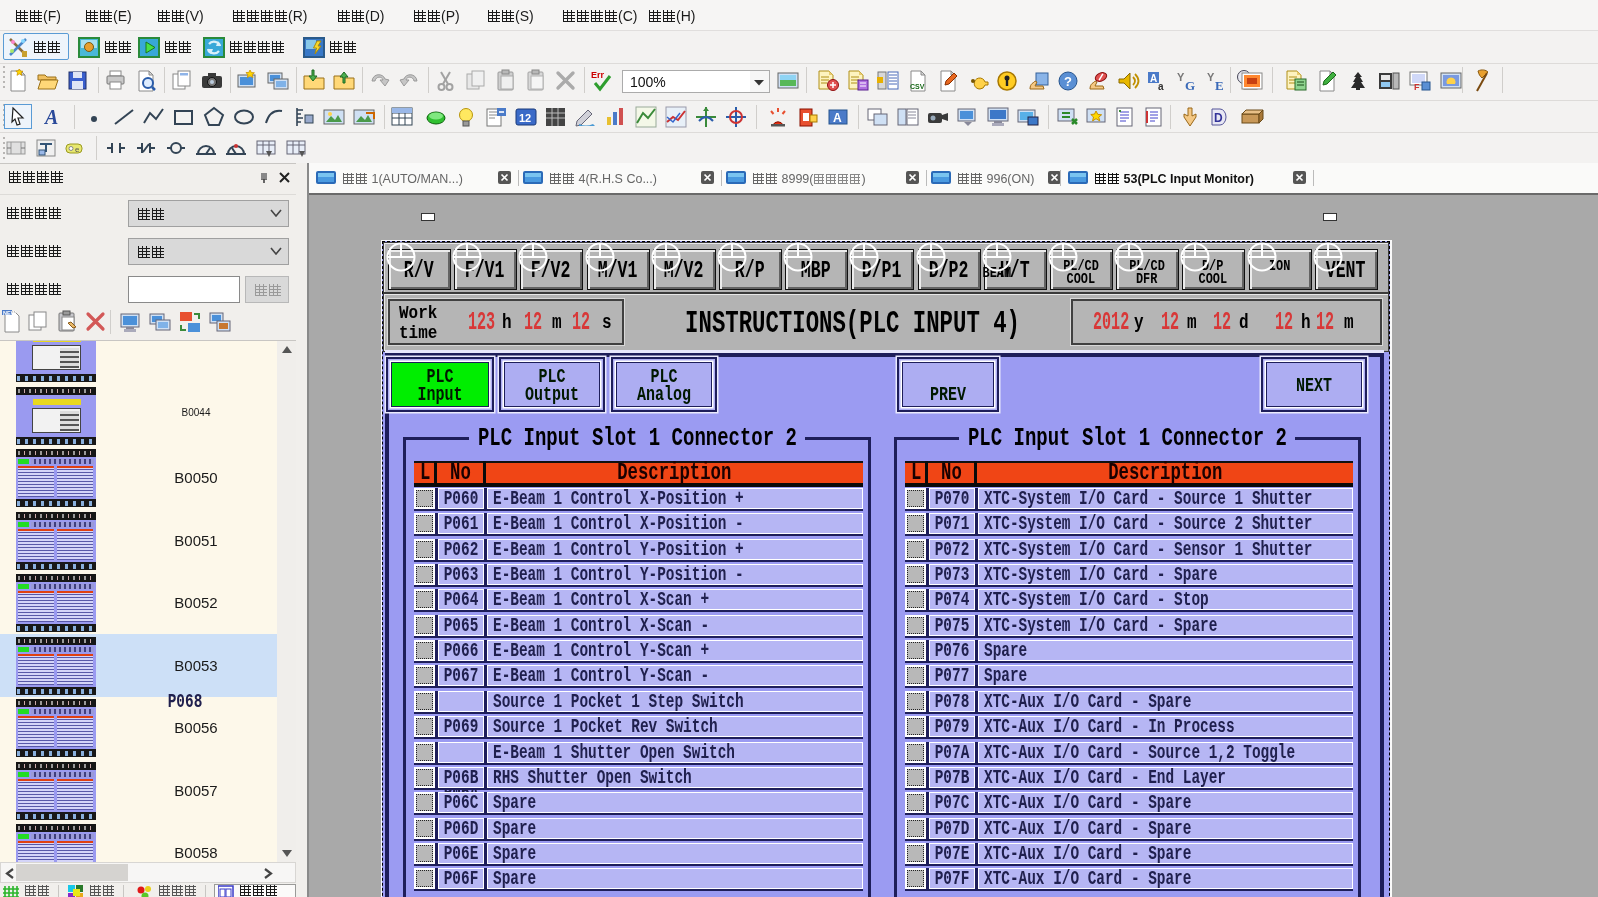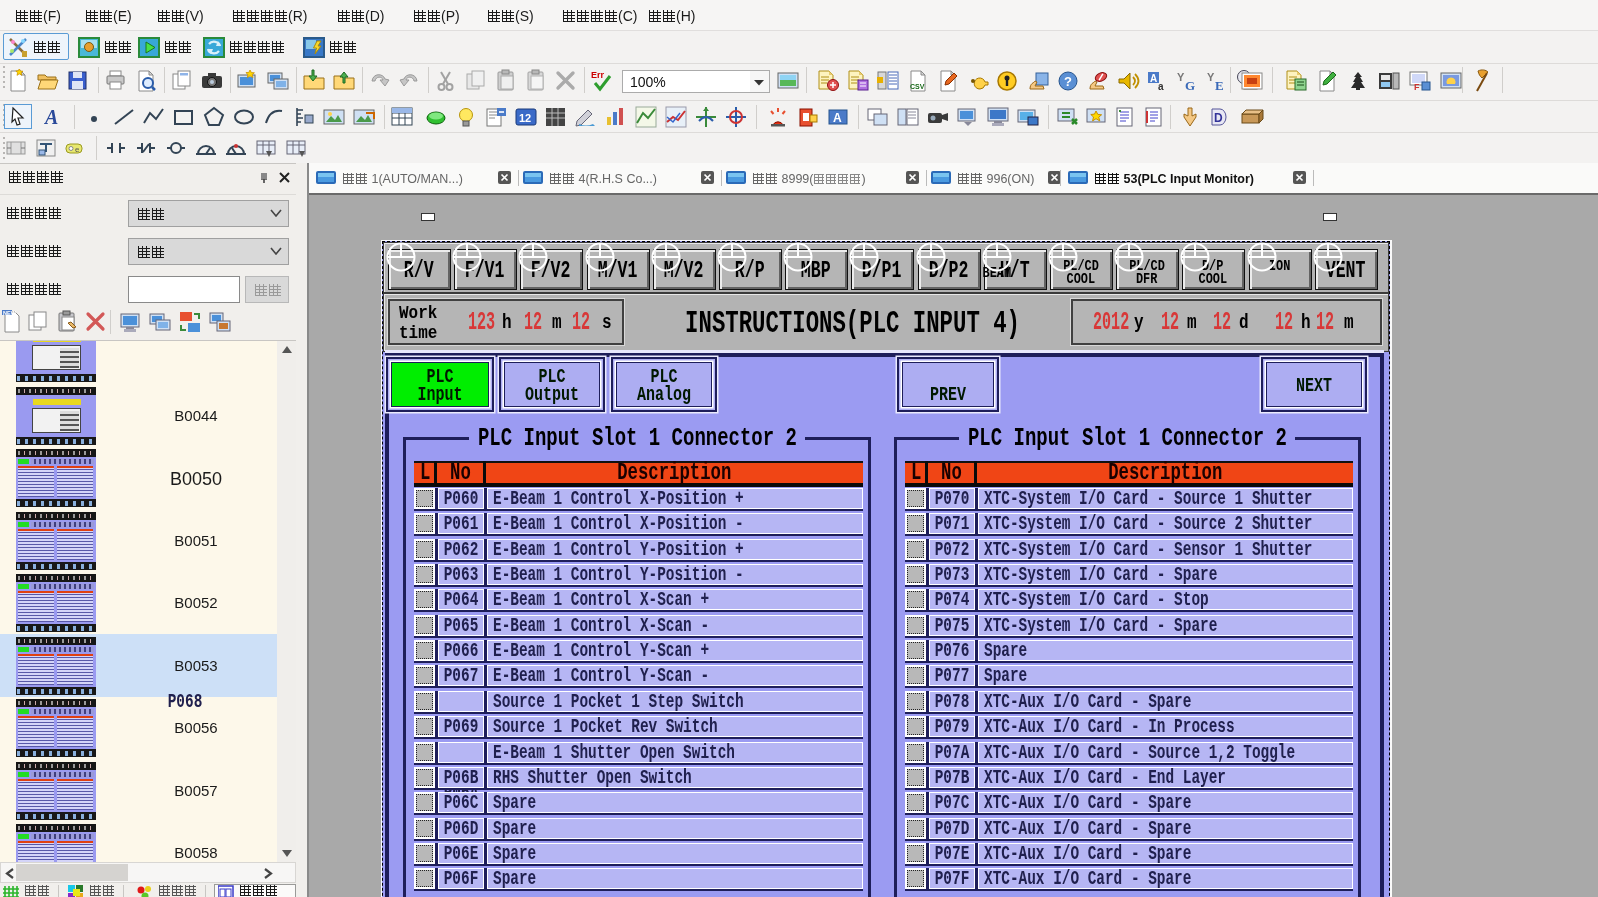--- a/index.html
+++ b/index.html
@@ -611,35 +611,35 @@
       <div style="position:absolute;left:0;top:0px;width:80px;height:8px;background:#161616;"></div>
       <div style="position:absolute;left:2px;top:2px;width:76px;height:4px;background:repeating-linear-gradient(90deg,#9a9a9a 0 2px,transparent 2px 6px,#caa 6px 7px,transparent 7px 11px);"></div>
       <div style="position:absolute;left:0;top:8px;width:80px;height:42px;background:#9a9af0;"></div>
       <div style="position:absolute;left:17px;top:12px;width:48px;height:6px;background:#e8d820;"></div>
       <div style="position:absolute;left:16px;top:21px;width:49px;height:25px;background:#f2f2f2;border:1px solid #444;"></div>
       <div style="position:absolute;left:44px;top:24px;width:19px;height:20px;background:repeating-linear-gradient(0deg,#555 0 2px,#ddd 2px 5px),repeating-linear-gradient(90deg,#3a3 0 2px,transparent 2px 6px);"></div>
       <div style="position:absolute;left:0;top:50px;width:80px;height:8px;background:#181818;"></div>
       <div style="position:absolute;left:1px;top:52px;width:78px;height:5px;background:repeating-linear-gradient(90deg,#8ab0dd 0 3px,transparent 3px 8px);"></div>
     </div>
   </div>
-<div class="a" style="left:196px;top:407px;font-size:15px;color:#1a1a1a;font-weight:normal;white-space:nowrap;transform:translateX(-50%);left:196px;text-align:right;">B0044</div>
+<div class="a" style="left:196px;top:407px;font-size:10px;color:#1a1a1a;font-weight:normal;white-space:nowrap;transform:translateX(-50%);left:196px;text-align:right;">B0044</div>
 <div class="a" style="left:16px;top:449px;width:80px;height:58px;overflow:hidden;">
     <div style="position:absolute;inset:0;overflow:hidden">
       <div style="position:absolute;left:0;top:0px;width:80px;height:8px;background:#161616;"></div>
       <div style="position:absolute;left:2px;top:2px;width:76px;height:4px;background:repeating-linear-gradient(90deg,#9a9a9a 0 2px,transparent 2px 6px,#caa 6px 7px,transparent 7px 11px);"></div>
       <div style="position:absolute;left:0;top:8px;width:80px;height:42px;background:#9a9af0;"></div>
       <div style="position:absolute;left:2px;top:10px;width:11px;height:5px;background:#22dd22;"></div>
       <div style="position:absolute;left:15px;top:10px;width:63px;height:5px;background:repeating-linear-gradient(90deg,#9a9ad8 0 3px,#404080 3px 5px);"></div>
       <div style="position:absolute;left:2px;top:17px;width:36px;height:31px;background:#d4d4f8;border-top:2px solid #e04010;background-image:repeating-linear-gradient(0deg,#5858a8 0 1px,transparent 1px 3px);"></div>
       <div style="position:absolute;left:41px;top:17px;width:36px;height:31px;background:#d4d4f8;border-top:2px solid #e04010;background-image:repeating-linear-gradient(0deg,#5858a8 0 1px,transparent 1px 3px);"></div>
       <div style="position:absolute;left:0;top:50px;width:80px;height:8px;background:#181818;"></div>
       <div style="position:absolute;left:1px;top:52px;width:78px;height:5px;background:repeating-linear-gradient(90deg,#8ab0dd 0 3px,transparent 3px 8px);"></div>
     </div>
   </div>
-<div class="a" style="left:196px;top:469px;font-size:18px;color:#1a1a1a;font-weight:normal;white-space:nowrap;transform:translateX(-50%);left:196px;">B0050</div>
+<div class="a" style="left:196px;top:469px;font-size:15px;color:#1a1a1a;font-weight:normal;white-space:nowrap;transform:translateX(-50%);left:196px;">B0050</div>
 <div class="a" style="left:16px;top:512px;width:80px;height:58px;overflow:hidden;">
     <div style="position:absolute;inset:0;overflow:hidden">
       <div style="position:absolute;left:0;top:0px;width:80px;height:8px;background:#161616;"></div>
       <div style="position:absolute;left:2px;top:2px;width:76px;height:4px;background:repeating-linear-gradient(90deg,#9a9a9a 0 2px,transparent 2px 6px,#caa 6px 7px,transparent 7px 11px);"></div>
       <div style="position:absolute;left:0;top:8px;width:80px;height:42px;background:#9a9af0;"></div>
       <div style="position:absolute;left:2px;top:10px;width:11px;height:5px;background:#22dd22;"></div>
       <div style="position:absolute;left:15px;top:10px;width:63px;height:5px;background:repeating-linear-gradient(90deg,#9a9ad8 0 3px,#404080 3px 5px);"></div>
       <div style="position:absolute;left:2px;top:17px;width:36px;height:31px;background:#d4d4f8;border-top:2px solid #e04010;background-image:repeating-linear-gradient(0deg,#5858a8 0 1px,transparent 1px 3px);"></div>
       <div style="position:absolute;left:41px;top:17px;width:36px;height:31px;background:#d4d4f8;border-top:2px solid #e04010;background-image:repeating-linear-gradient(0deg,#5858a8 0 1px,transparent 1px 3px);"></div>
       <div style="position:absolute;left:0;top:50px;width:80px;height:8px;background:#181818;"></div>

